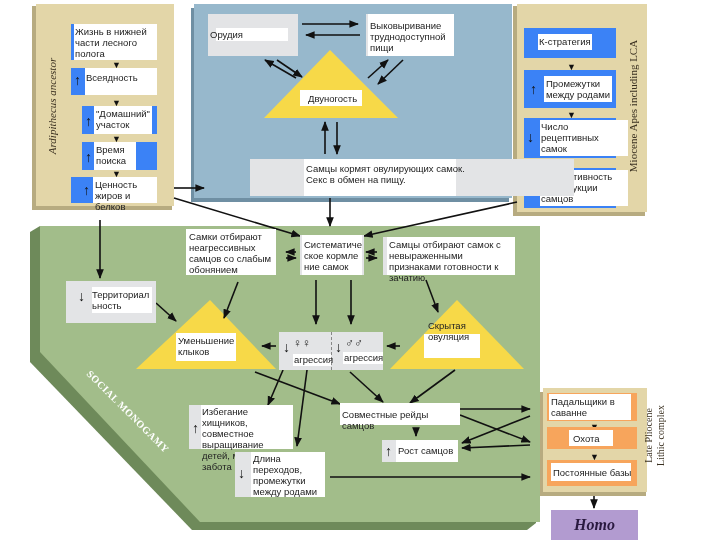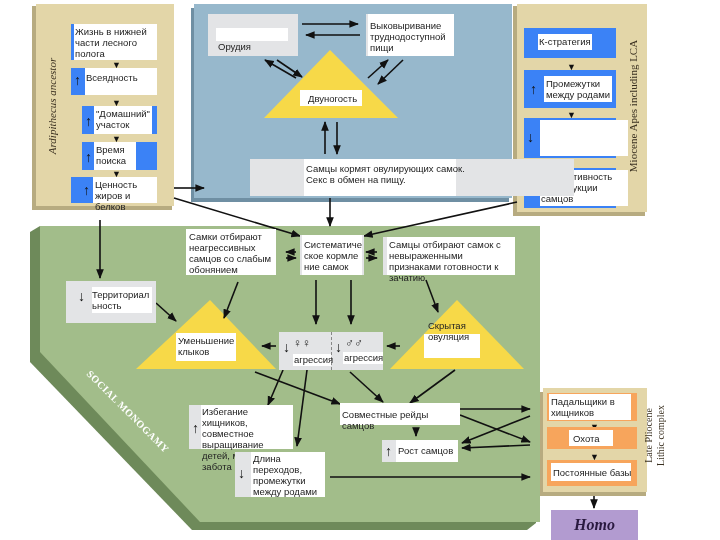--- a/index.html
+++ b/index.html
@@ -143,31 +143,32 @@
 <div class="arr" style="left:567px;top:60px;font-size:9px;">▼</div>
 <div class="greenbox" style="left:524px;top:70px;width:92px;height:38px;">
   <div class="wbox" style="left:20px;top:6px;width:68px;height:26px;"></div>
   <div class="arr" style="left:6px;top:12px;">↑</div>
   <div class="txt" style="left:22px;top:8px;width:68px;">Промежутки между родами</div>
 </div>
 <div class="arr" style="left:567px;top:108px;font-size:9px;">▼</div>
 <div class="greenbox" style="left:524px;top:118px;width:92px;height:40px;">
   <div class="wbox" style="left:16px;top:2px;width:88px;height:36px;"></div>
   <div class="arr" style="left:3px;top:12px;">↓</div>
+  <div class="txt" style="left:17px;top:3px;width:72px;">Число рецептивных самок</div>
 </div>
 <div class="arr" style="left:567px;top:158px;font-size:9px;">▼</div>
 <div class="greenbox" style="left:524px;top:168px;width:92px;height:40px;">
   <div class="wbox" style="left:16px;top:2px;width:88px;height:36px;"></div>
   <div class="arr" style="left:3px;top:12px;">↓</div>
   <div class="txt" style="left:17px;top:3px;width:80px;">Эффективность репродукции самцов</div>
 </div>
 
 <div class="gbox" style="left:208px;top:14px;width:90px;height:42px;">
   <div class="wbox" style="left:8px;top:14px;width:72px;height:13px;"></div>
-  <div class="txt" style="left:10px;top:15px;margin-top:12px;">Орудия</div>
+  <div class="txt" style="left:2px;top:15px;">Орудия</div>
 </div>
 <div class="gbox" style="left:366px;top:14px;width:88px;height:42px;">
   <div class="wbox" style="left:2px;top:0;width:86px;height:42px;"></div>
   <div class="txt" style="left:4px;top:6px;width:84px;">Выковыривание труднодоступной пищи</div>
 </div>
 <div class="wbox" style="left:300px;top:90px;width:62px;height:16px;"></div>
 <div class="txt" style="left:308px;top:93px;">Двуногость</div>
 
 <div class="gbox" style="left:206px;top:159px;width:324px;height:37px;margin-left:44px;">
   <div class="wbox" style="left:54px;top:0;width:152px;height:37px;"></div>
@@ -229,21 +230,21 @@
 </div>
 
 <div class="gbox" style="left:235px;top:452px;width:90px;height:45px;">
   <div class="wbox" style="left:16px;top:0;width:74px;height:45px;"></div>
   <div class="arr" style="left:3px;top:14px;">↓</div>
   <div class="txt" style="left:18px;top:1px;width:72px;">Длина переходов, промежутки между родами</div>
 </div>
 
 <div class="orangebox" style="left:547px;top:393px;width:90px;height:28px;">
   <div class="wbox" style="left:2px;top:1px;width:82px;height:26px;"></div>
-  <div class="txt" style="left:4px;top:3px;width:80px;">Падальщики в хищников</div>
+  <div class="txt" style="left:4px;top:3px;width:80px;">Падальщики в саванне</div>
 </div>
 <div class="arr" style="left:590px;top:420px;font-size:9px;">▼</div>
 <div class="orangebox" style="left:547px;top:427px;width:90px;height:22px;">
   <div class="wbox" style="left:22px;top:3px;width:44px;height:16px;"></div>
   <div class="txt" style="left:26px;top:6px;">Охота</div>
 </div>
 <div class="arr" style="left:590px;top:450px;font-size:9px;">▼</div>
 <div class="orangebox" style="left:547px;top:460px;width:90px;height:26px;">
   <div class="wbox" style="left:4px;top:3px;width:80px;height:18px;"></div>
   <div class="txt" style="left:6px;top:7px;">Постоянные базы</div>

